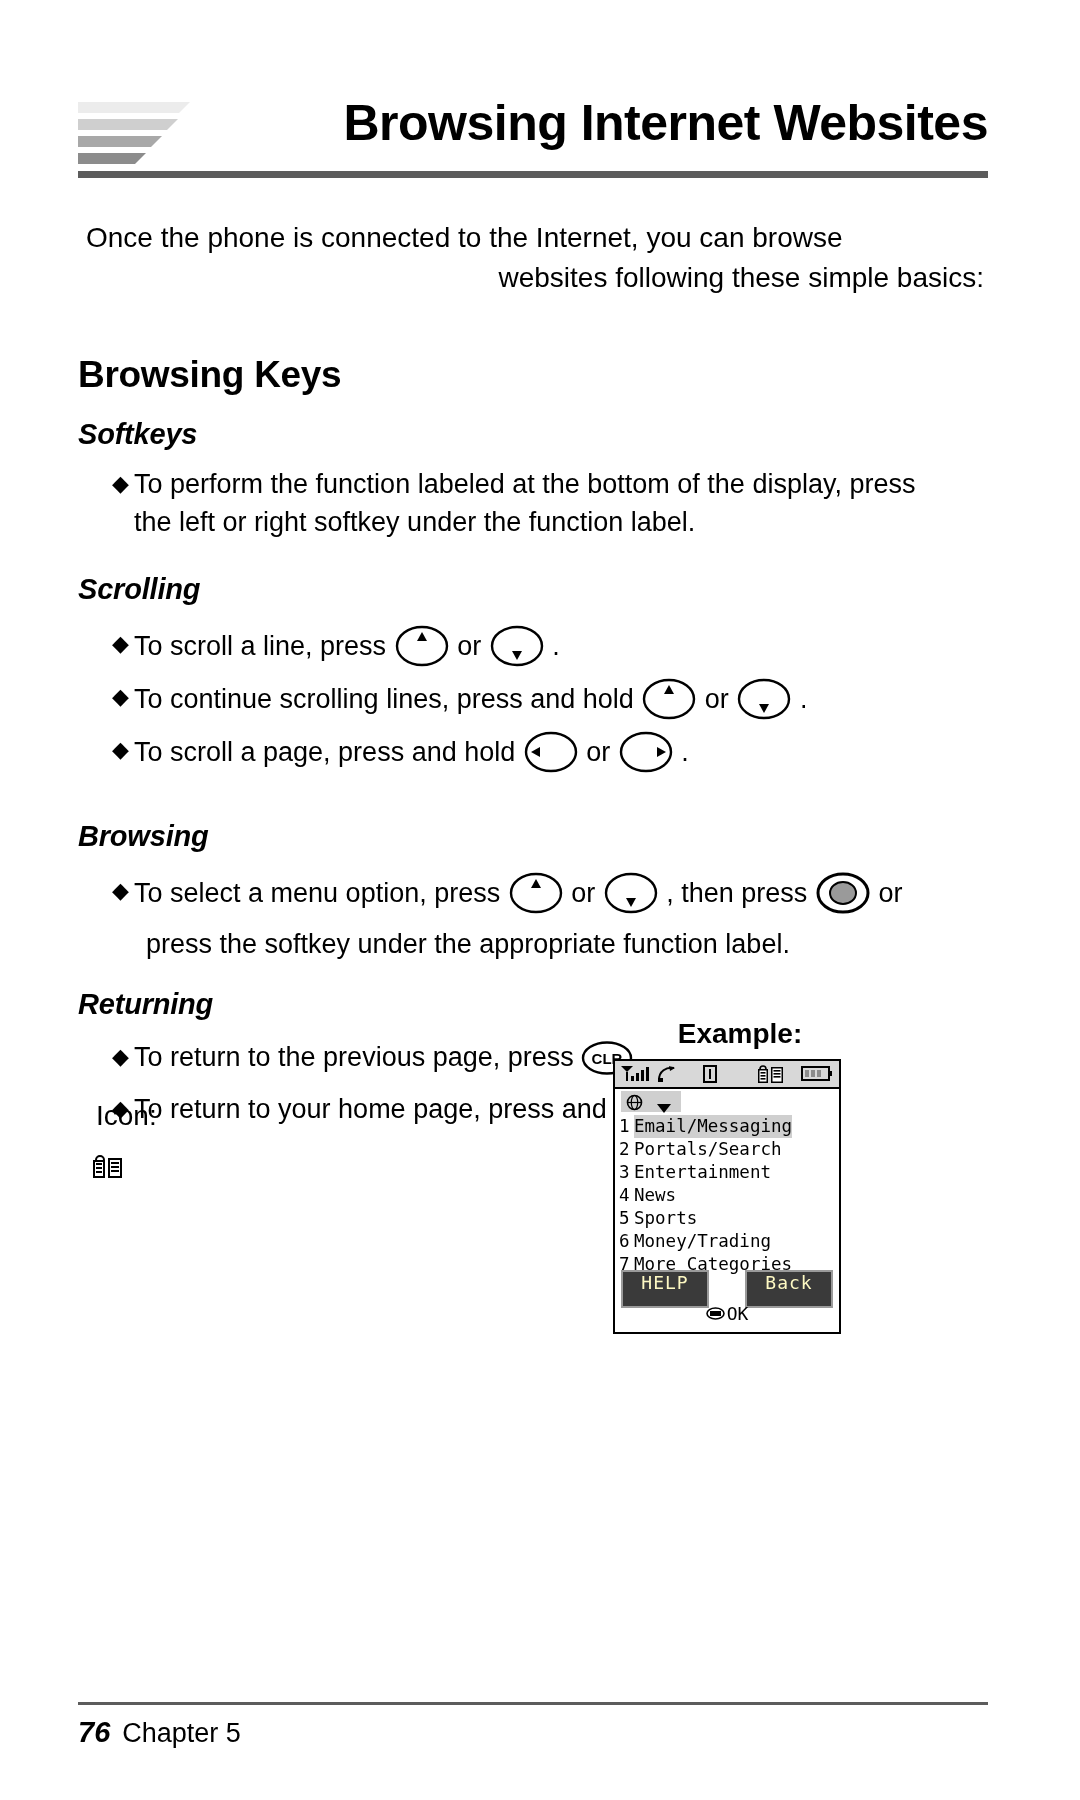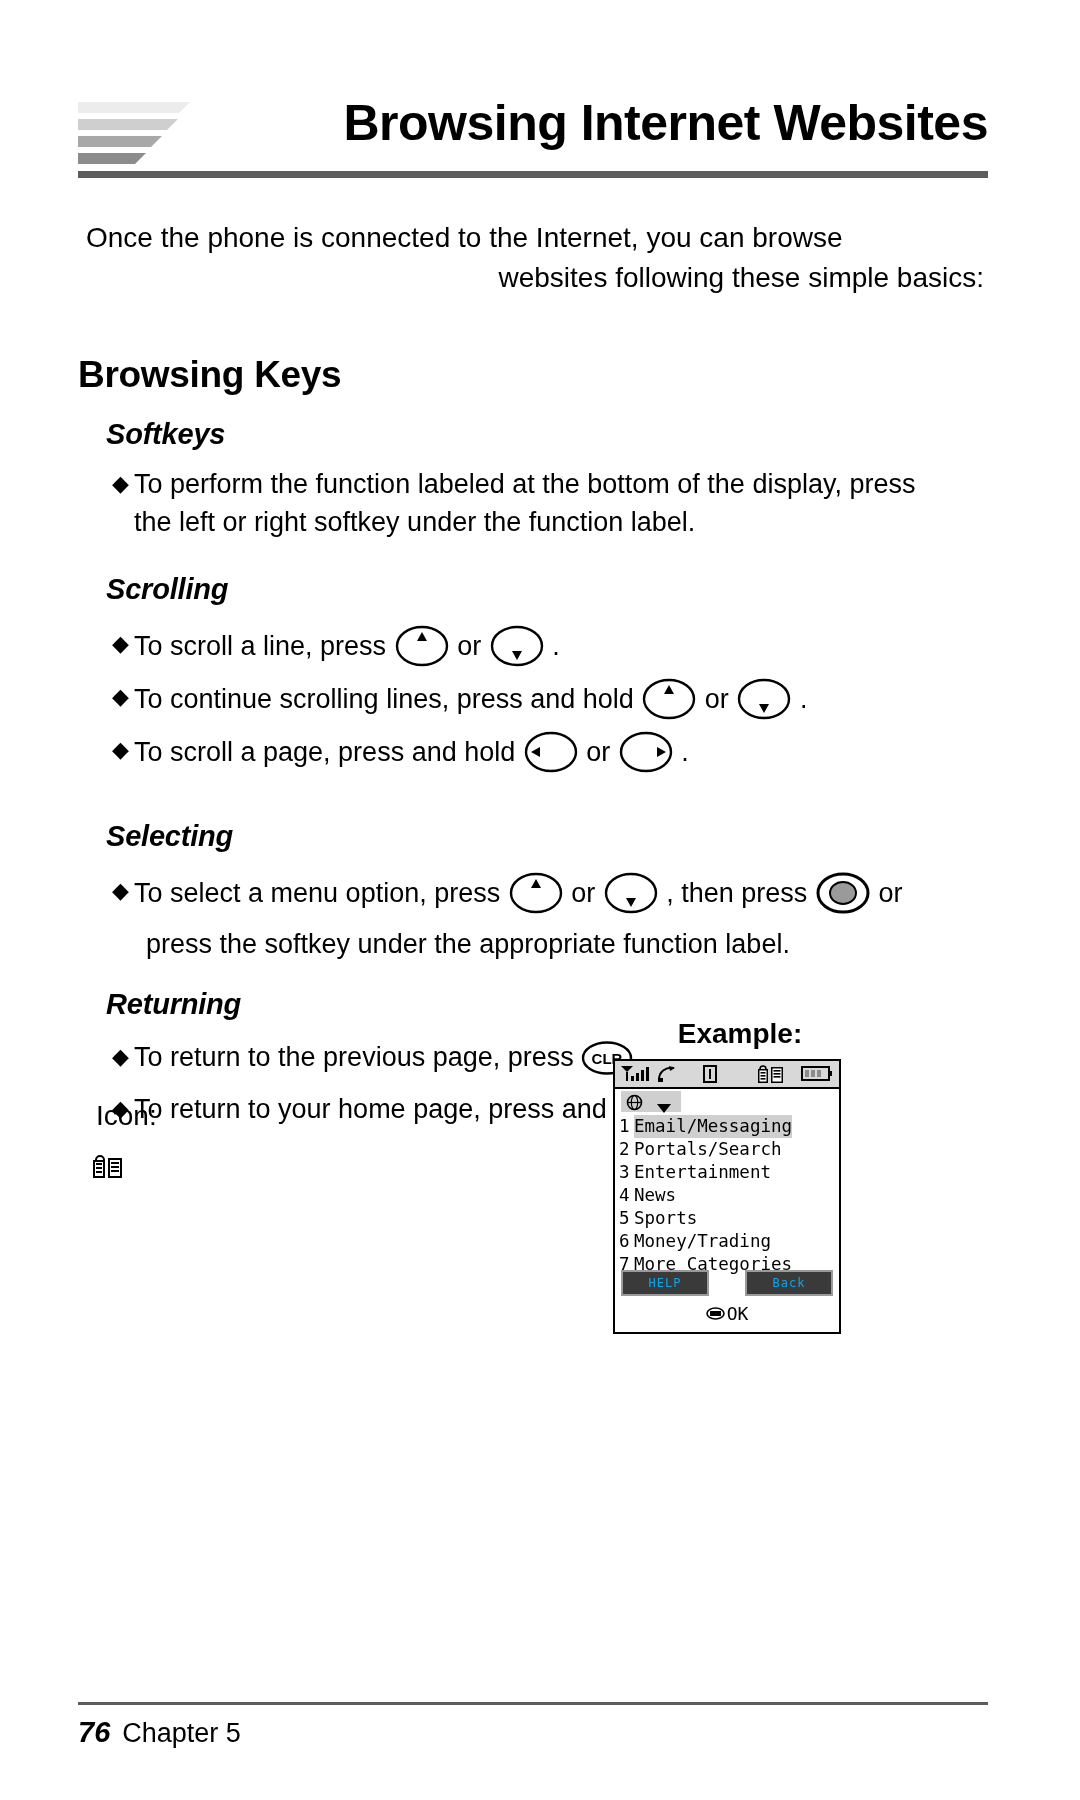--- a/index.html
+++ b/index.html
@@ -93,21 +93,20 @@
     letter-spacing: -0.3px;
     white-space: nowrap;
   }
   .h3 {
     position: absolute;
     font-size: 29px;
     font-weight: bold;
     font-style: italic;
     letter-spacing: -0.2px;
     white-space: nowrap;
-    margin-left: 28px;
   }
 
   .bullet-line {
     position: absolute;
     font-size: 27px;
     line-height: 38px;
     display: flex;
     align-items: flex-start;
   }
   .bullet-mark {
@@ -207,26 +206,26 @@
   .softkeys {
     position: absolute;
     left: 0;
     bottom: 34px;
     width: 100%;
     height: 28px;
   }
   .sk {
     position: absolute;
     top: 0;
-    height: 26px;
+    height: 38px;
     background: #3a3a3a;
     border: 2px solid #9a9a9a;
     box-sizing: border-box;
-    color: #0ea5e9;
-    font-size: 12px;
+    color: #fef9c3;
+    font-size: 18px;
     line-height: 22px;
     text-align: center;
     letter-spacing: 1px;
   }
   .sk-left  { left: 6px;  width: 88px; }
   .sk-right { right: 6px; width: 88px; }
 
   .okbar {
     position: absolute;
     left: 0;
@@ -379,21 +378,21 @@
       <span class="keycap">
         <svg width="56" height="42" viewBox="0 0 56 42">
           <ellipse cx="28" cy="21" rx="25" ry="19" fill="#fff" stroke="#000" stroke-width="2.4"></ellipse>
           <polygon points="48,21 39,16 39,26" fill="#000"></polygon>
         </svg>
       </span>
       <span class="run">.</span>
     </span>
   </div>
 
-  <div class="h3" style="left:78px; top:820px;">Selecting</div>
+  <div class="h3" style="left:78px; top:820px;">Browsing</div>
 
   <div class="bullet-line" style="left:112px; top:872px; width:890px;">
     <span class="bullet-mark">◆</span>
     <span class="bullet-body">
       <span class="run">To select a menu option, press</span>
       <span class="keycap">
         <svg width="56" height="42" viewBox="0 0 56 42">
           <ellipse cx="28" cy="21" rx="25" ry="19" fill="#fff" stroke="#000" stroke-width="2.4"></ellipse>
           <polygon points="28,7 33,16 23,16" fill="#000"></polygon>
         </svg>

